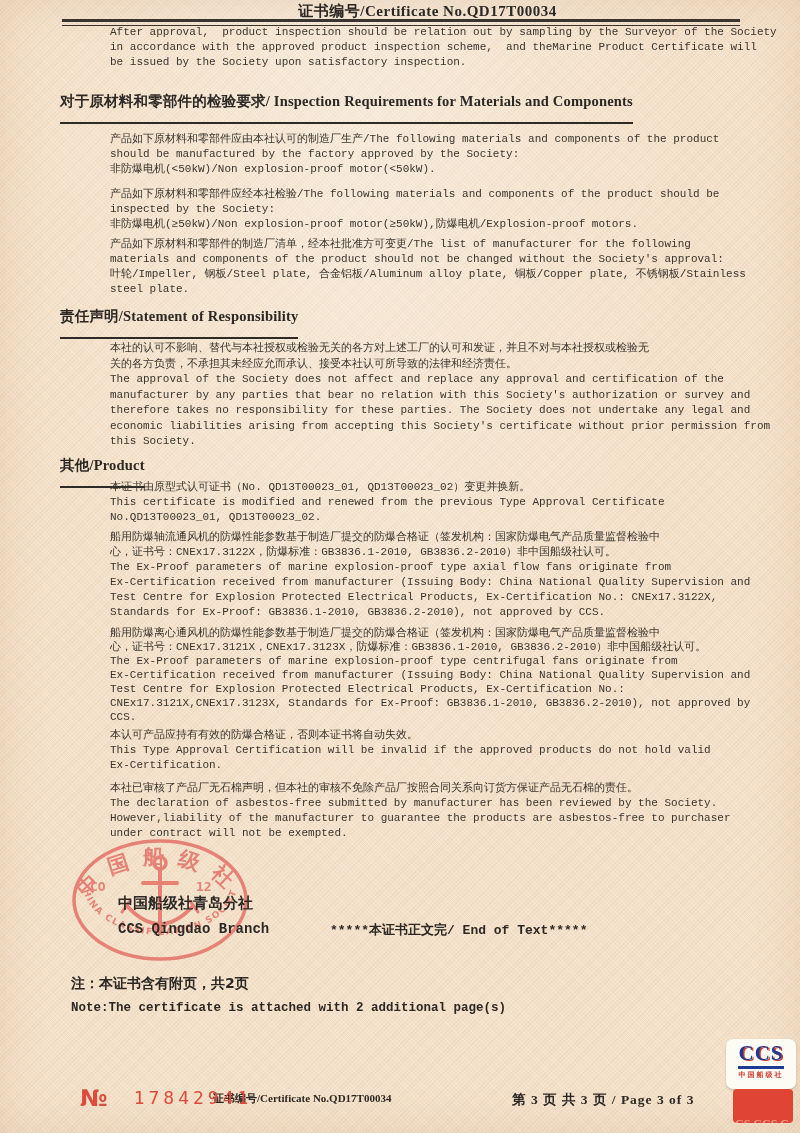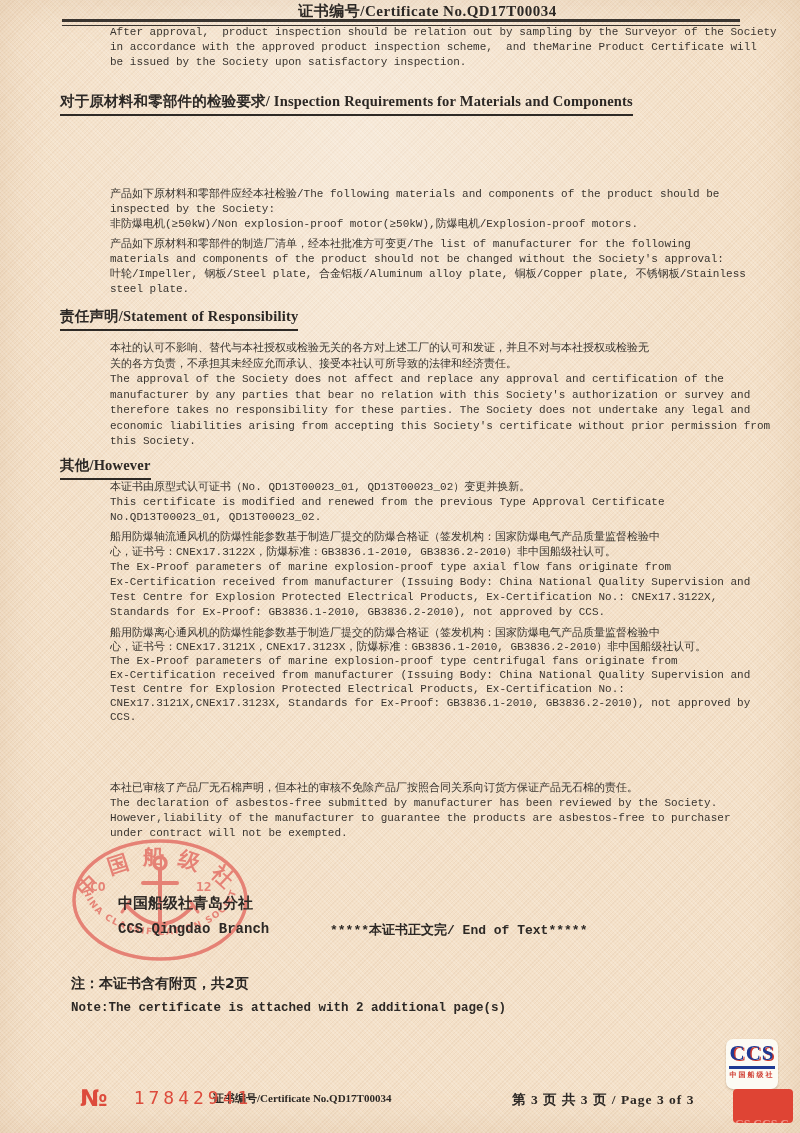--- a/index.html
+++ b/index.html
@@ -31,35 +31,35 @@
   }
   .para{
     white-space:pre;
     font-size:11px;line-height:15px;
     left:110px;color:#38342f;
   }
   .heading{
     left:60px;
     font-family:"Liberation Serif","DejaVu Serif",serif;
     font-weight:bold;font-size:14.5px;color:#2c2825;
-    border-bottom:2px solid #2e2a26;padding-bottom:3px;
+    border-bottom:2px solid #2e2a26;padding-bottom:11px;
     display:inline-block;white-space:pre;letter-spacing:.2px;
   }
   .boldline{
     font-weight:bold;color:#2c2825;white-space:pre;
   }
   .stamp{left:68px;top:835px;width:184px;height:130px;z-index:1;opacity:.88;}
   .overstamp{z-index:2;margin-left:47px;}
   .serial{color:#dd4b3c;z-index:2;}
   .serial .nosym{font-family:"DejaVu Sans",sans-serif;font-size:23px;font-weight:bold;vertical-align:-2px;}
   .serial .digits{font-family:"DejaVu Sans Mono",monospace;font-size:18px;letter-spacing:4px;margin-left:26px;}
   .f-cert{font-family:"Liberation Serif","DejaVu Serif",serif;font-weight:bold;font-size:11px;color:#2c2825;white-space:pre;}
   .f-page{font-family:"Liberation Serif","DejaVu Serif",serif;font-weight:bold;font-size:13.5px;color:#2c2825;white-space:pre;letter-spacing:1px;}
   .ccs-card{
-    left:726px;top:1039px;width:52px;height:50px;
+    left:726px;top:1039px;width:70px;height:50px;
     background:#fcfbf4;border-radius:7px;
     box-shadow:0 1px 2px rgba(120,90,60,.35);
     text-align:center;z-index:3;padding-top:4px;box-sizing:border-box;
   }
   .ccs-letters{
     font-family:"Liberation Serif","DejaVu Serif",serif;
     font-weight:bold;font-size:21px;line-height:21px;color:#1f3a93;
     text-shadow:1.5px 1px 0 #cf3b2f;letter-spacing:1px;
   }
   .ccs-bar{width:46px;height:3px;background:#1f3a93;margin:2px auto 2px auto;}
@@ -79,54 +79,60 @@
   <div class="abs hdr">
     <span>证书编号/Certificate No.</span><span class="num">QD17T00034</span>
   </div>
   <div class="abs rule"></div>
 
   <div class="abs para" style="top:25px">After approval,  product inspection should be relation out by sampling by the Surveyor of the Society
 in accordance with the approved product inspection scheme,  and theMarine Product Certificate will
 be issued by the Society upon satisfactory inspection.</div>
 
   <div class="abs heading" style="top:92px">对于原材料和零部件的检验要求/ Inspection Requirements for Materials and Components</div>
+  <div class="abs para" style="top:132px">产品如下原材料和零部件应由本社认可的制造厂生产/The following materials and components of the product
+should be manufactured by the factory approved by the Society:
+非防爆电机(&lt;50kW)/Non explosion-proof motor(&lt;50kW).</div>
   <div class="abs para" style="top:187px">产品如下原材料和零部件应经本社检验/The following materials and components of the product should be
 inspected by the Society:
 非防爆电机(≥50kW)/Non explosion-proof motor(≥50kW),防爆电机/Explosion-proof motors.</div>
   <div class="abs para" style="top:237px">产品如下原材料和零部件的制造厂清单，经本社批准方可变更/The list of manufacturer for the following
 materials and components of the product should not be changed without the Society's approval:
 叶轮/Impeller, 钢板/Steel plate, 合金铝板/Aluminum alloy plate, 铜板/Copper plate, 不锈钢板/Stainless
 steel plate.</div>
 
   <div class="abs heading" style="top:307px">责任声明/Statement of Responsibility</div>
   <div class="abs para" style="top:341px;line-height:15.5px">本社的认可不影响、替代与本社授权或检验无关的各方对上述工厂的认可和发证，并且不对与本社授权或检验无
 关的各方负责，不承担其未经应允而承认、接受本社认可所导致的法律和经济责任。
 The approval of the Society does not affect and replace any approval and certification of the
 manufacturer by any parties that bear no relation with this Society's authorization or survey and
 therefore takes no responsibility for these parties. The Society does not undertake any legal and
 economic liabilities arising from accepting this Society's certificate without prior permission from
 this Society.</div>
 
-  <div class="abs heading" style="top:456px">其他/However</div>
+  <div class="abs heading" style="top:456px">其他/Product</div>
   <div class="abs para" style="top:480px">本证书由原型式认可证书（No. QD13T00023_01, QD13T00023_02）变更并换新。
 This certificate is modified and renewed from the previous Type Approval Certificate
 No.QD13T00023_01, QD13T00023_02.</div>
   <div class="abs para" style="top:530px">船用防爆轴流通风机的防爆性能参数基于制造厂提交的防爆合格证（签发机构：国家防爆电气产品质量监督检验中
 心，证书号：CNEx17.3122X，防爆标准：GB3836.1-2010, GB3836.2-2010）非中国船级社认可。
 The Ex-Proof parameters of marine explosion-proof type axial flow fans originate from
 Ex-Certification received from manufacturer (Issuing Body: China National Quality Supervision and
 Test Centre for Explosion Protected Electrical Products, Ex-Certification No.: CNEx17.3122X,
 Standards for Ex-Proof: GB3836.1-2010, GB3836.2-2010), not approved by CCS.</div>
   <div class="abs para" style="top:626px;line-height:14px">船用防爆离心通风机的防爆性能参数基于制造厂提交的防爆合格证（签发机构：国家防爆电气产品质量监督检验中
 心，证书号：CNEx17.3121X，CNEx17.3123X，防爆标准：GB3836.1-2010, GB3836.2-2010）非中国船级社认可。
 The Ex-Proof parameters of marine explosion-proof type centrifugal fans originate from
 Ex-Certification received from manufacturer (Issuing Body: China National Quality Supervision and
 Test Centre for Explosion Protected Electrical Products, Ex-Certification No.:
 CNEx17.3121X,CNEx17.3123X, Standards for Ex-Proof: GB3836.1-2010, GB3836.2-2010), not approved by
 CCS.</div>
+  <div class="abs para" style="top:728px">本认可产品应持有有效的防爆合格证，否则本证书将自动失效。
+This Type Approval Certification will be invalid if the approved products do not hold valid
+Ex-Certification.</div>
   <div class="abs para" style="top:781px">本社已审核了产品厂无石棉声明，但本社的审核不免除产品厂按照合同关系向订货方保证产品无石棉的责任。
 The declaration of asbestos-free submitted by manufacturer has been reviewed by the Society.
 However,liability of the manufacturer to guarantee the products are asbestos-free to purchaser
 under contract will not be exempted.</div>
 
   <svg class="abs stamp" viewBox="0 0 184 130">
     <defs>
       <path id="arcTop" d="M 14,82 A 78,53 0 0 1 170,82"></path>
       <path id="arcBottom" d="M 16,58 A 78,54 0 0 0 168,58"></path>
     </defs>

